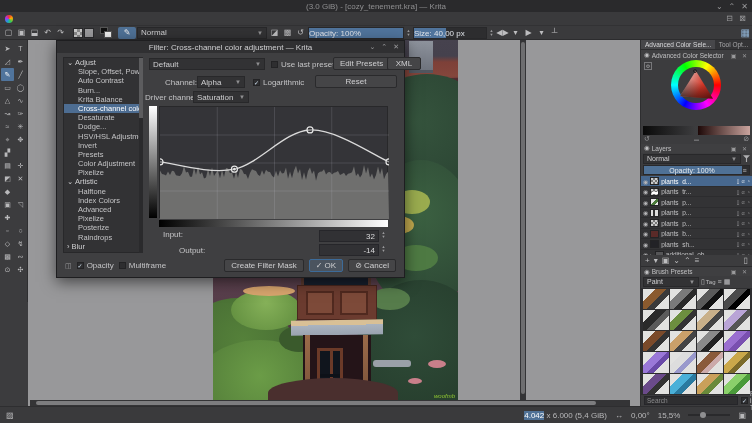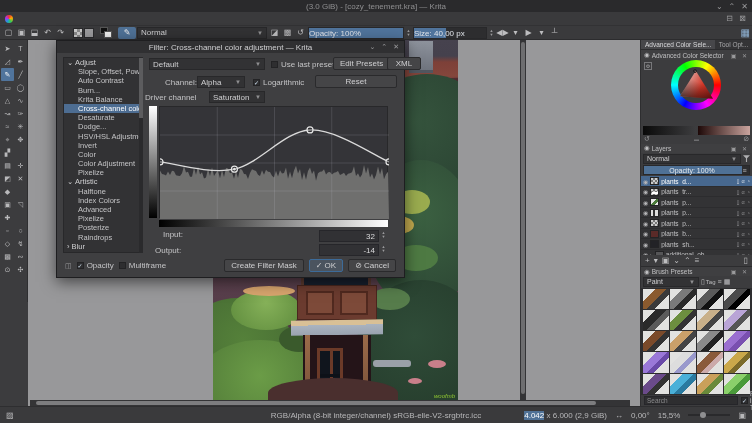--- a/index.html
+++ b/index.html
@@ -378,21 +378,21 @@
         <div class="fl-row cat">⌄ Adjust</div>
         <div class="fl-row">Slope, Offset, Powe</div>
         <div class="fl-row">Auto Contrast</div>
         <div class="fl-row">Burn...</div>
         <div class="fl-row">Krita Balance</div>
         <div class="fl-row sel">Cross-channel colo</div>
         <div class="fl-row">Desaturate</div>
         <div class="fl-row">Dodge...</div>
         <div class="fl-row">HSV/HSL Adjustme</div>
         <div class="fl-row">Invert</div>
-        <div class="fl-row">Color</div>
+        <div class="fl-row">Presets</div>
         <div class="fl-row">Color Adjustment</div>
         <div class="fl-row">Pixelize</div>
         <div class="fl-row cat">⌄ Artistic</div>
         <div class="fl-row">Halftone</div>
         <div class="fl-row">Index Colors</div>
         <div class="fl-row">Advanced</div>
         <div class="fl-row">Pixelize</div>
         <div class="fl-row">Posterize</div>
         <div class="fl-row">Raindrops</div>
         <div class="fl-row cat">› Blur</div>
@@ -424,21 +424,21 @@
     </div>
     <span class="abs row" style="left:196px;top:37px;gap:3px">
       <span class="cb on"></span>
         <span class="dlbl">Logarithmic</span>
     </span>
     <div class="dbtn abs" style="left:258px;top:34px;width:82px">
       <span>Reset</span>
       </div>
 
     <span class="dlbl abs" style="left:88px;top:52px">Driver channel</span>
-    <div class="combo abs" style="left:152px;top:50px;width:56px">
+    <div class="combo abs" style="left:136px;top:50px;width:56px">
       <span>Saturation</span>
         <span class="arr">▼</span>
     </div>
 
     <div id="curve-wrap">
       <div id="vgrad"></div>
       <div id="curve-box">
         <svg id="curve-svg" width="229" height="112" viewBox="0 0 229 112">
             <polygon points="0,112 0,63.4 2,67.1 4,67.5 6,68.4 8,64.6 10,68.0 12,63.8 14,64.2 16,68.3 18,68.8 20,69.1 22,66.2 24,59.1 26,65.6 28,64.8 30,69.8 32,69.8 34,60.6 36,67.7 38,59.6 40,67.4 42,65.3 44,71.4 46,70.6 48,61.7 50,68.9 52,60.2 54,69.1 56,65.8 58,63.8 60,71.2 62,63.0 64,70.0 66,61.0 68,61.4 70,66.3 72,65.5 74,71.7 76,64.5 78,70.9 80,62.1 82,62.8 84,67.0 86,67.3 88,72.1 90,66.1 92,62.2 94,63.3 96,64.0 98,67.8 100,69.0 102,63.2 104,67.8 106,62.7 108,64.8 110,65.1 112,68.7 114,70.5 116,63.7 118,69.5 120,63.2 122,66.4 124,65.9 126,60.6 128,71.8 130,64.4 132,71.2 134,63.6 136,58.8 138,66.5 140,62.0 142,72.9 144,65.2 146,72.7 148,64.0 150,60.5 152,67.0 154,63.6 156,73.8 158,66.3 160,64.7 162,64.6 164,62.2 166,67.5 168,65.3 170,65.1 172,67.6 174,65.8 176,65.3 178,63.9 180,68.0 182,67.1 184,65.7 186,69.0 188,66.8 190,66.3 192,65.3 194,59.3 196,68.9 198,66.2 200,70.6 202,67.5 204,58.1 206,66.6 208,60.0 210,70.6 212,66.6 214,72.4 216,68.0 218,59.5 220,67.6 222,60.9 224,72.2 226,67.2 228,64.7 229,112" fill="#6f6f6e"></polygon>
             <line x1="57.25" y1="0" x2="57.25" y2="112" stroke="rgba(200,200,210,.16)" stroke-width="1"></line>
@@ -456,21 +456,21 @@
           </svg>
       </div>
       <div id="hgrad"></div>
     </div>
 
     <span class="dlbl abs" style="left:106px;top:189px">Input:</span>
     <div class="fieldnum abs" style="left:262px;top:189px;width:60px">
       <span>32</span>
       </div>
     <span class="spin abs" style="left:323px;top:190px">▲<br>▼</span>
-    <span class="dlbl abs" style="left:98px;top:205px">Output:</span>
+    <span class="dlbl abs" style="left:122px;top:205px">Output:</span>
     <div class="fieldnum abs" style="left:262px;top:203px;width:60px">
       <span>-14</span>
       </div>
     <span class="spin abs" style="left:323px;top:204px">▲<br>▼</span>
 
     <div id="dlg-bottom">
       <span style="font-size:7px;color:#9a9a9c">◫</span>
       <span class="row" style="gap:3px">
         <span class="cb on"></span>
           <span>Opacity</span>
@@ -708,23 +708,22 @@
       <span class="lab">
         <span class="cb on"></span>
           <span>Filter in Tag</span>
       </span>
     </div>
   </div>
 </div>
 
 <div id="statusbar">
   <span>▨</span>
-  <span id="sb-profile">RGB/Alpha (8-bit integer/channel)  sRGB-elle-V2-srgbtrc.icc</span>
   <span id="sb-right">
-    <span id="sb-dims"><span class="hl">4.042</span><span> x 6.000 (2,9 GiB)</span></span>
+    <span id="sb-dims"><span class="hl">4.042</span><span> x 6.000 (5,4 GiB)</span></span>
     <span>↔</span>
     <span>0,00°</span>
     <span>15,5%</span>
     <span id="sb-zoom-slider">
         <span class="kn"></span>
       </span>
     <span>▣</span>
   </span>
 </div>
 

